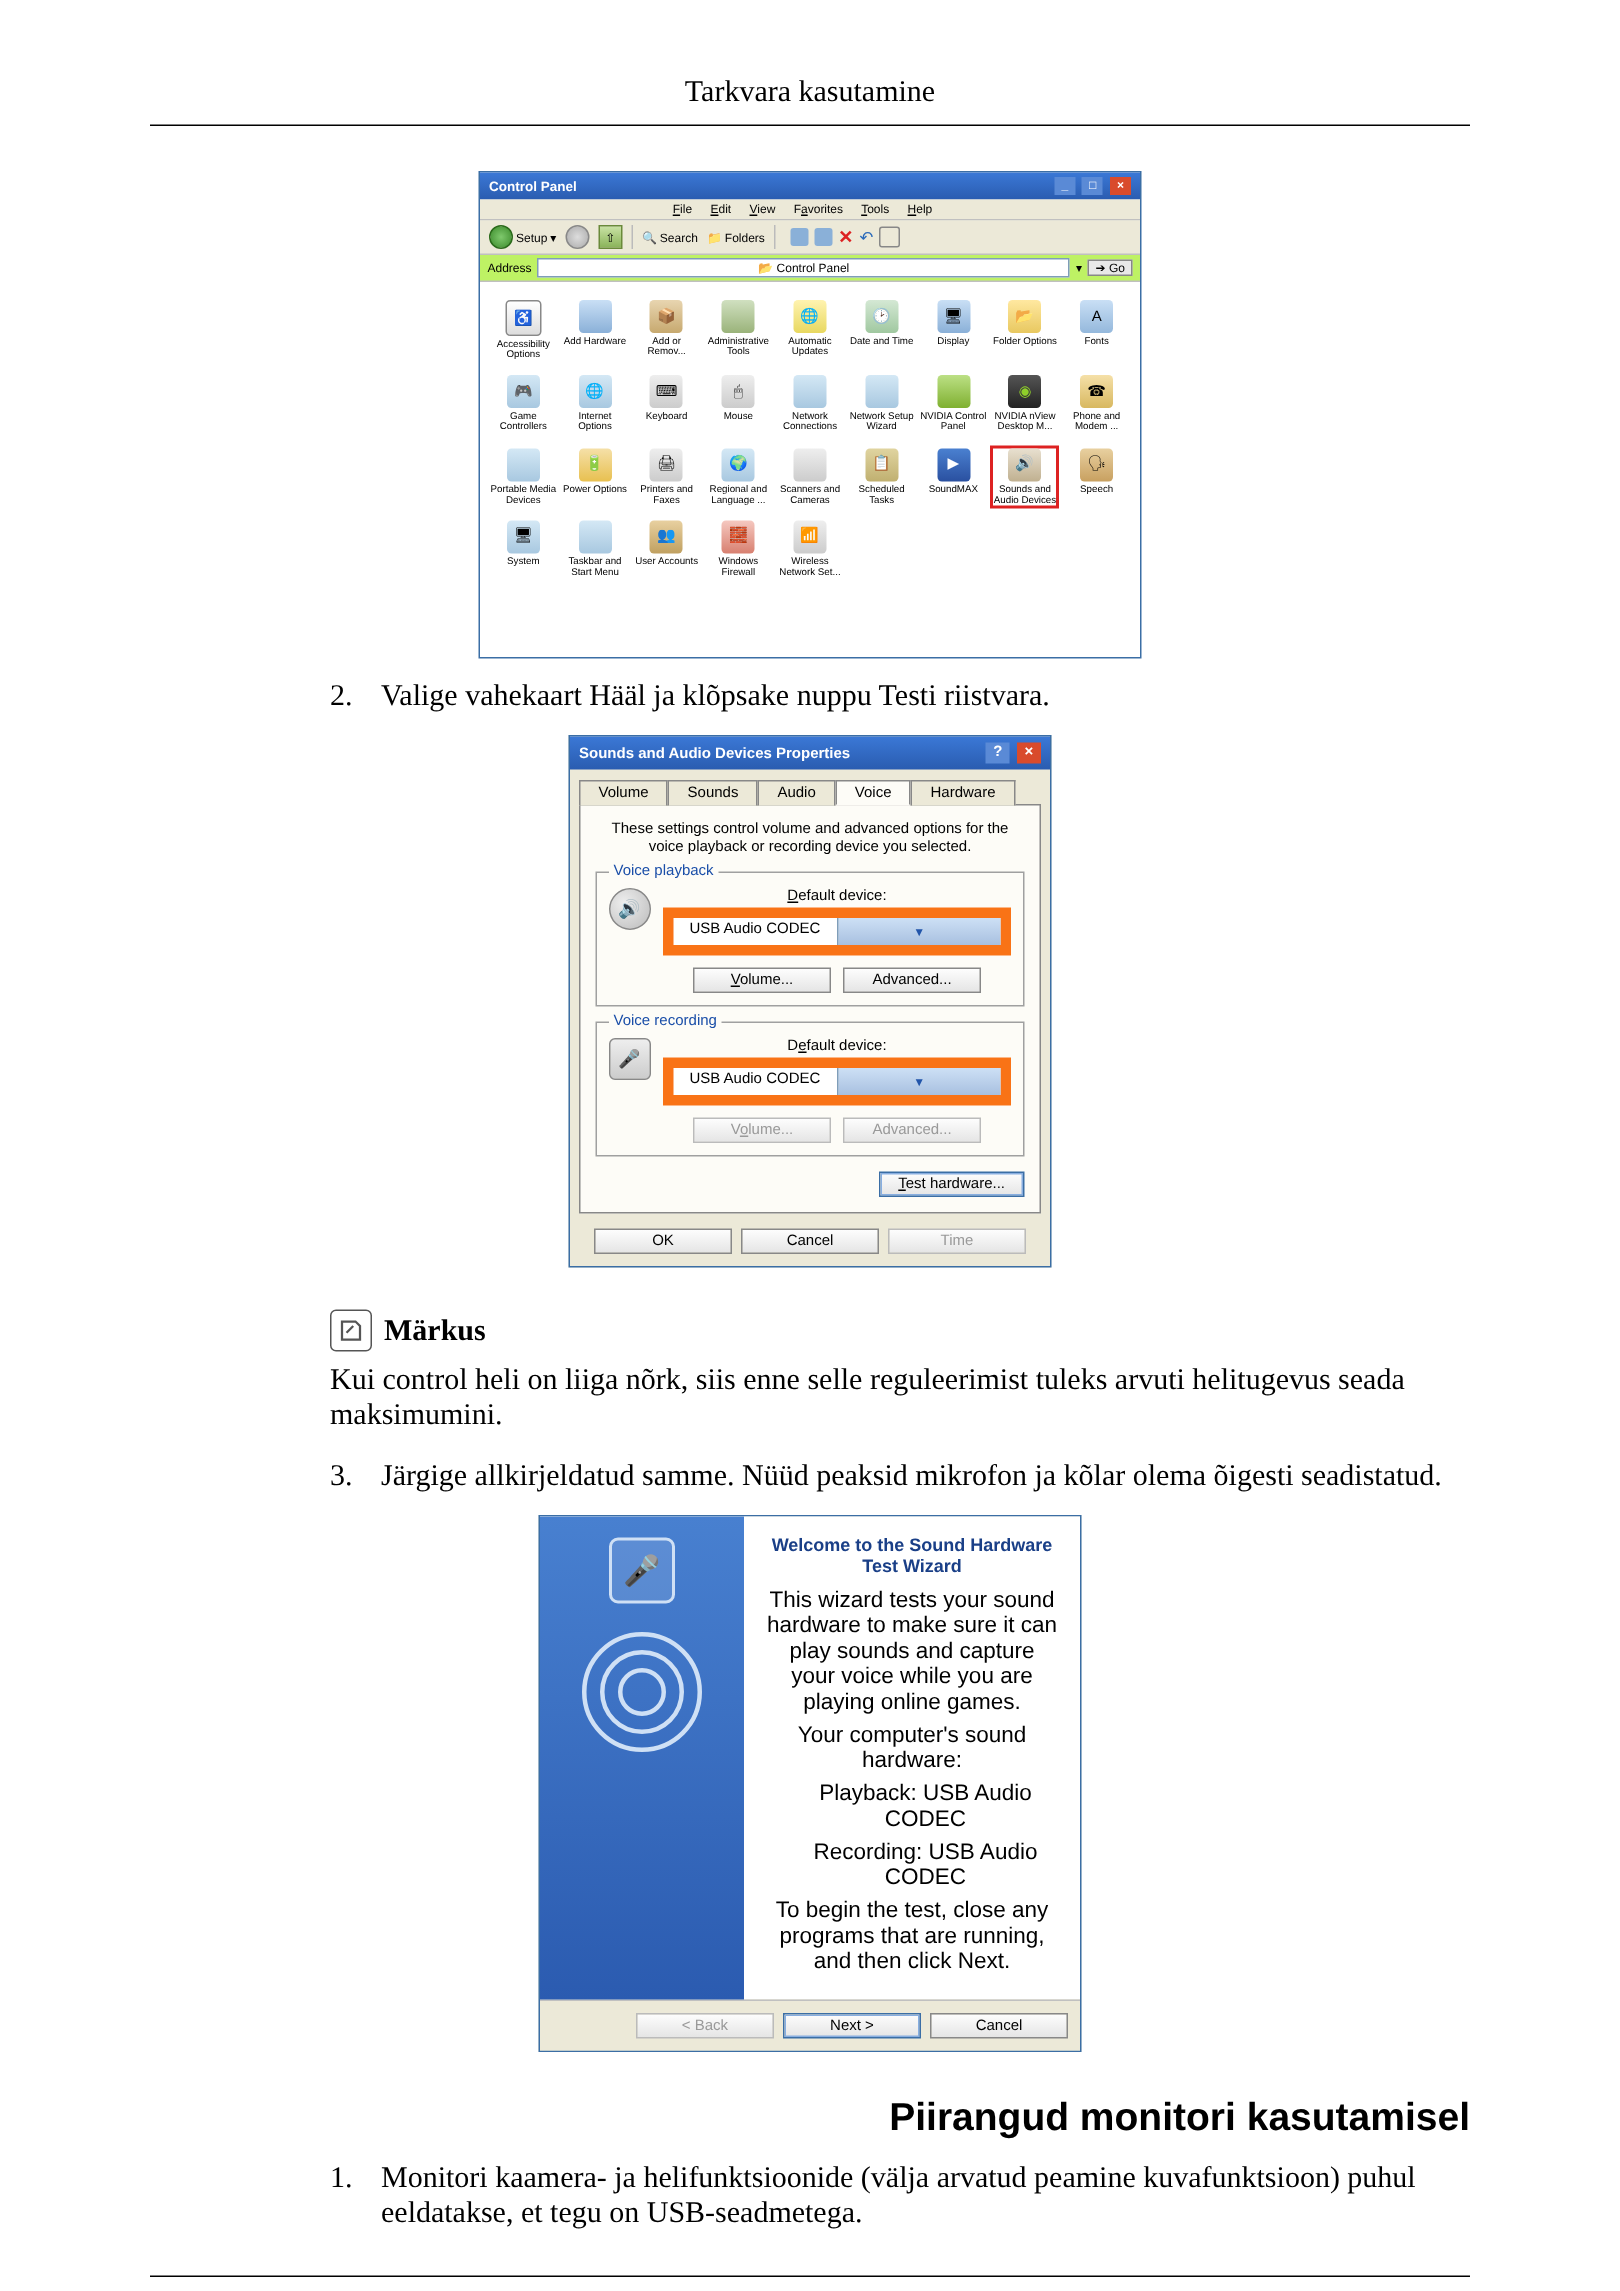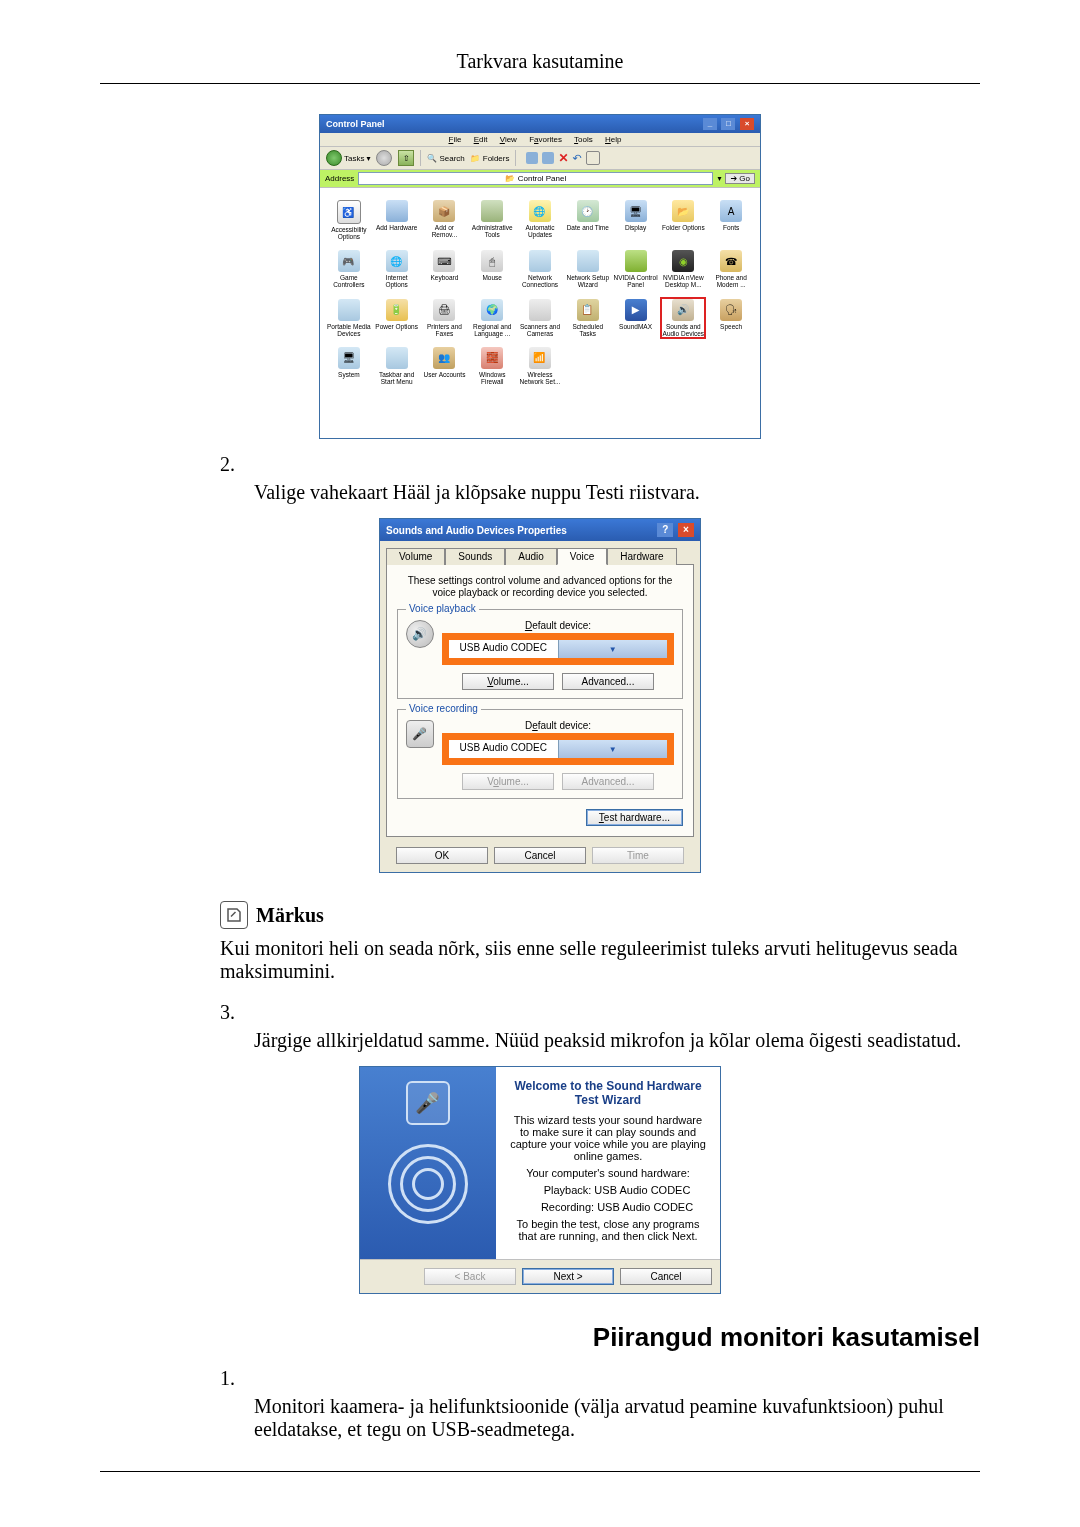--- a/index.html
+++ b/index.html
@@ -39,21 +39,20 @@
     align-items: flex-start;
     font-size: 20px;
     margin: 14px 0;
   }
   .list-num {
     width: 34px;
     flex: 0 0 34px;
   }
   .list-txt {
     flex: 1;
-    margin-top: 28px;
   }
   .note-row {
     display: flex;
     align-items: center;
     margin: 28px 0 8px 0;
   }
   .note-icon {
     width: 26px;
     height: 26px;
     border: 1.5px solid #555;
@@ -384,21 +383,21 @@
   }
   .ring {
     position:absolute;left:50%;top:50%;border:3px solid #cfe0f5;border-radius:50%;
     transform:translate(-50%,-50%);
   }
   .r1{width:26px;height:26px;}
   .r2{width:50px;height:50px;}
   .r3{width:74px;height:74px;}
   .wiz-main { flex:1; padding: 12px 14px; color:#000; }
   .wiz-h { color:#1a3f87; font-weight:bold; font-size:12px; line-height:1.2; margin-bottom:6px;}
-  .wiz-p { font-size:11px; margin:5px 0;}
+  .wiz-p { font-size:15px; margin:5px 0;}
   .wiz-indent{ margin-left:18px;}
   .wiz-footer {
     display:flex; justify-content:flex-end; gap:6px;
     padding:8px; background:#ece9d8; border-top:1px solid #c0c0c0;
   }
 </style>
 </head>
 <body>
 
 <div class="page">
@@ -417,21 +416,21 @@
       </div>
       <div class="cp-menubar">
         <span><u>F</u>ile</span>
         <span><u>E</u>dit</span>
         <span><u>V</u>iew</span>
         <span>F<u>a</u>vorites</span>
         <span><u>T</u>ools</span>
         <span><u>H</u>elp</span>
       </div>
       <div class="cp-toolbar">
-        <span class="tb-btn"><span class="tb-icon tb-back-ico"></span><span>Tasks</span> ▾</span>
+        <span class="tb-btn"><span class="tb-icon tb-back-ico"></span><span>Setup</span> ▾</span>
         <span class="tb-icon tb-fwd-ico"></span>
         <span class="tb-up-ico">⇧</span>
         <span style="border-left:1px solid #bbb;height:16px;"></span>
         <span class="tb-btn">🔍 <span>Search</span></span>
         <span class="tb-btn">📁 <span>Folders</span></span>
         <span style="border-left:1px solid #bbb;height:16px;"></span>
         <span class="tb-icons">
           <span class="sq" style="background:#8ab0d8"></span>
           <span class="sq" style="background:#8ab0d8"></span>
           <span style="color:#d22;font-weight:bold;font-size:12px;">✕</span>
@@ -658,21 +657,21 @@
 
   <div class="content-indent">
     <div class="note-row">
       <div class="note-icon">
         <svg width="18" height="18" viewBox="0 0 24 24">
             <path fill="none" stroke="#555" stroke-width="2" d="M4 4 L16 4 L20 8 L20 20 L4 20 Z M8 14 L14 8"></path>
           </svg>
       </div>
       <div class="note-title">Märkus</div>
     </div>
-    <div class="note-text">Kui monitori heli on seada nõrk, siis enne selle reguleerimist tuleks arvuti helitugevus seada maksimumini.</div>
+    <div class="note-text">Kui control heli on liiga nõrk, siis enne selle reguleerimist tuleks arvuti helitugevus seada maksimumini.</div>
 
     <div class="list-line">
       <div class="list-num">3.</div>
       <div class="list-txt">Järgige allkirjeldatud samme. Nüüd peaksid mikrofon ja kõlar olema õigesti seadistatud.</div>
     </div>
   </div>
 
   <div class="img-center">
     <div class="wiz">
       <div class="wiz-body">

